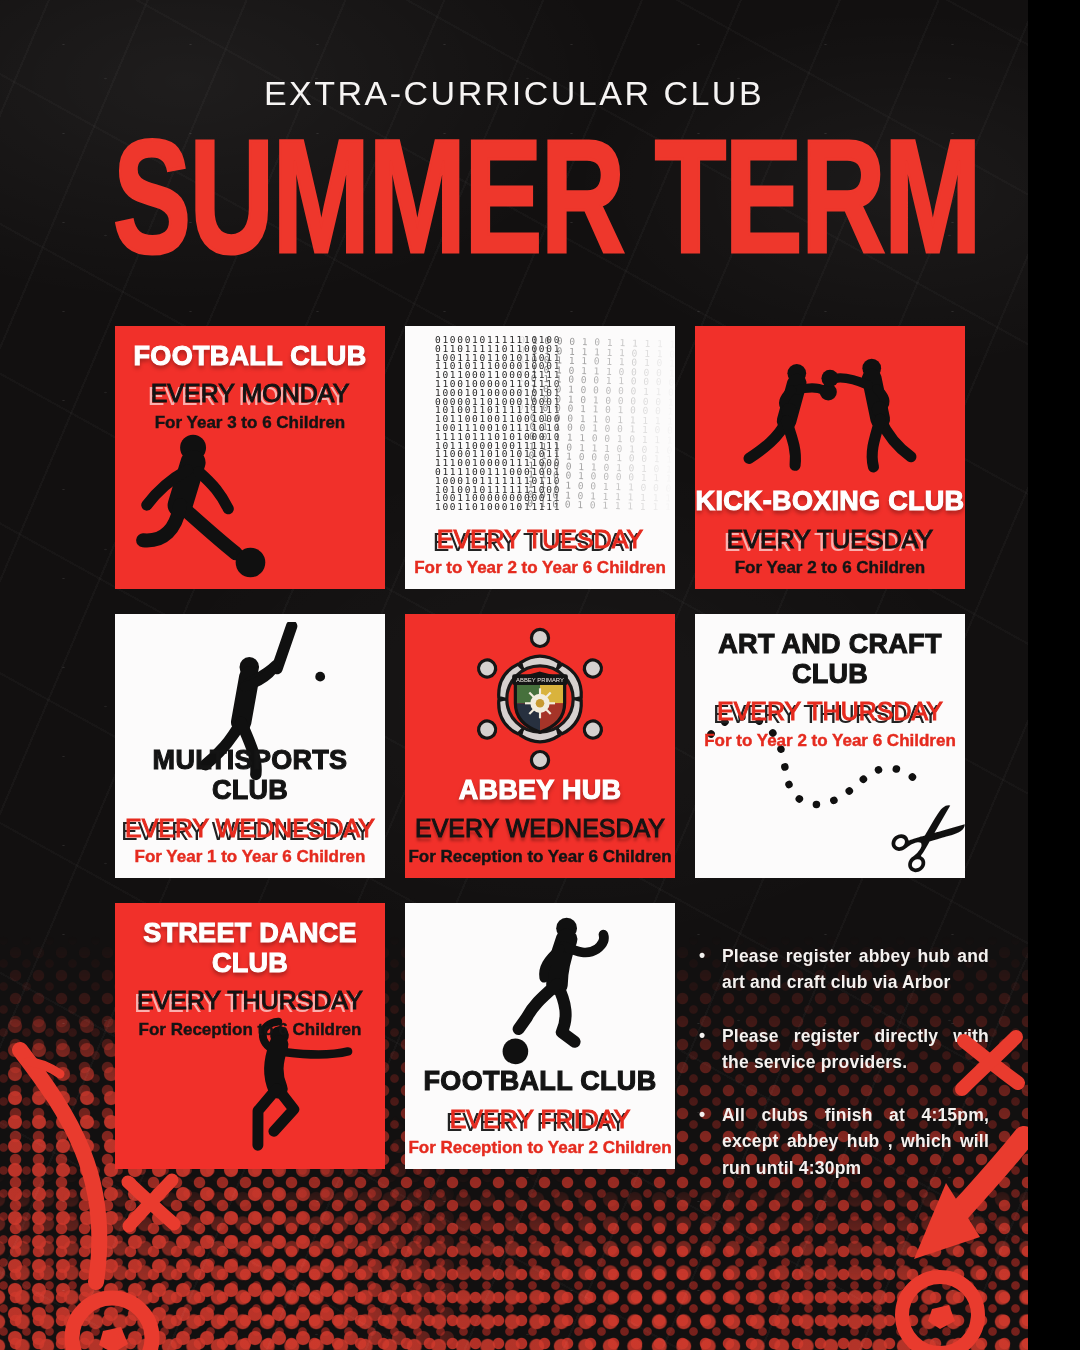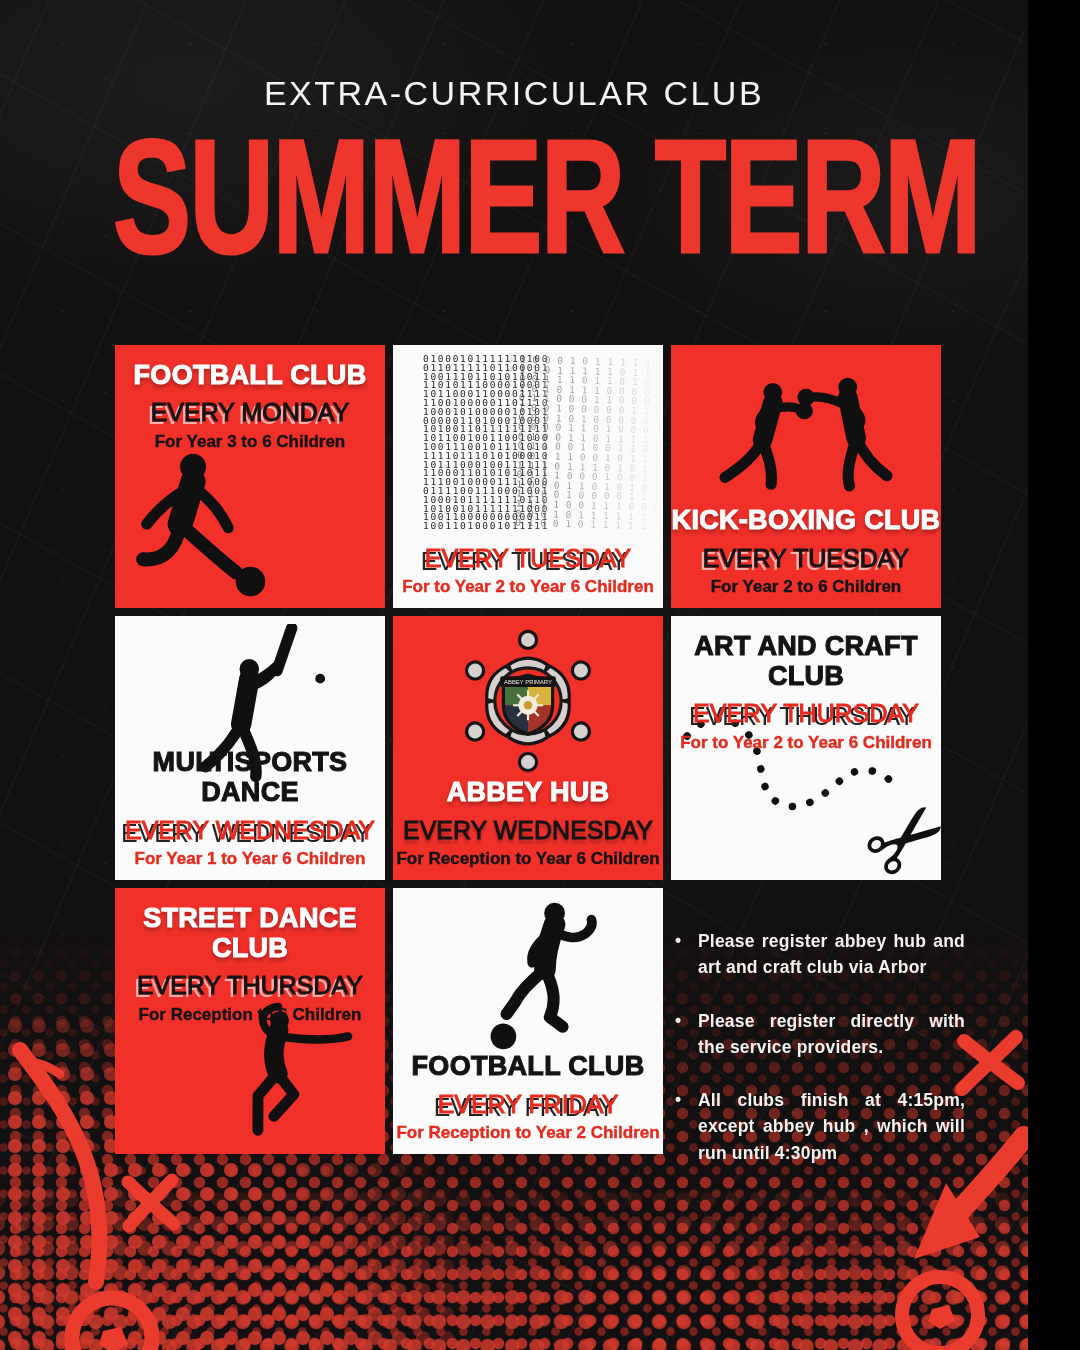--- a/index.html
+++ b/index.html
@@ -57,23 +57,23 @@
   .main-title {
     position:absolute; top:120px; left:0; right:0; z-index:2;
     text-align:center; color:#ee372c; font-size:150px; line-height:1; font-weight:700;
     -webkit-text-stroke:3px #ee372c; letter-spacing:-2px;
     transform:scaleX(.78) scaleY(1.08); transform-origin:50% 40%;
     white-space:nowrap;
   }
 
   
   .grid {
-    position:absolute; left:115px; top:345px; z-index:2;
+    position:absolute; left:115px; top:326px; z-index:2;
     display:grid; grid-template-columns:270px 270px 270px; column-gap:20px;
-    grid-template-rows:263px 264px 266px; row-gap:25px;gap:8px;
+    grid-template-rows:263px 264px 266px; row-gap:25px;
   }
   .card { position:relative; overflow:hidden; }
   .theme-red   { background:#f1302a; }
   .theme-white { background:#fcfbfb; }
 
   .card-text { position:absolute; left:0; right:0; z-index:3; text-align:center; }
   .text-top    .card-text { top:15px; }
   .text-bottom .card-text { bottom:11px; }
 
   .card-title {
@@ -267,21 +267,21 @@
           <circle class="sil-f" cx="128" cy="52" r="12"></circle>
           <path class="sil" d="M128,64 L118,120" stroke-width="25"></path>
           <path class="sil" d="M126,72 C142,64 152,58 160,50" stroke-width="12"></path>
           <path class="sil" d="M122,76 C138,72 150,64 158,54" stroke-width="12"></path>
           <circle class="sil-f" cx="215" cy="64" r="6"></circle>
           <path class="sil" d="M118,120 C104,144 92,158 74,172" stroke-width="14"></path>
           <path class="sil" d="M118,120 C130,148 138,164 136,184" stroke-width="14"></path>
         </svg>
       </div>
       <div class="card-text">
-        <div class="card-title">MULTISPORTS DANCE</div>
+        <div class="card-title">MULTISPORTS CLUB</div>
         <div class="card-schedule sched-red">EVERY WEDNESDAY</div>
         <div class="card-audience">For  Year 1 to Year 6 Children</div>
       </div>
     </div>
 
     <div class="card theme-red text-bottom">
       <div class="icon-wrap icon-abbey">
         <svg viewBox="0 0 140 140" width="150" height="150">
           <g id="ppl">
             <g>

